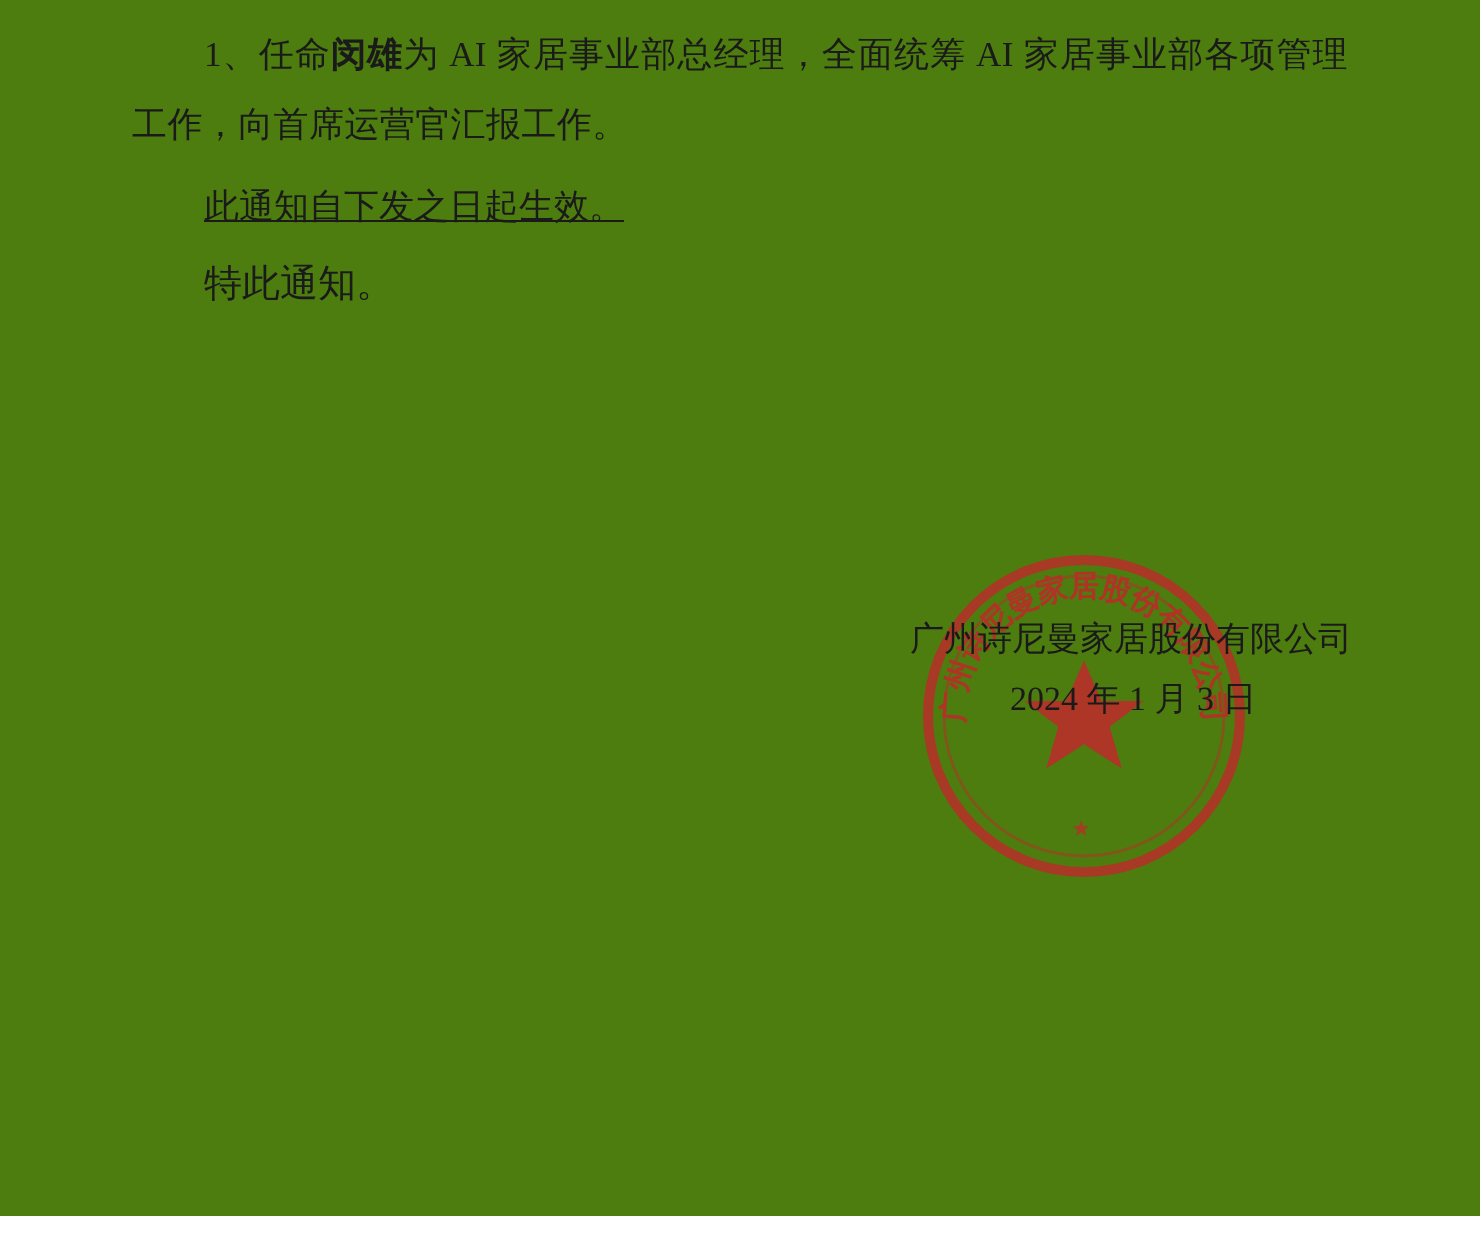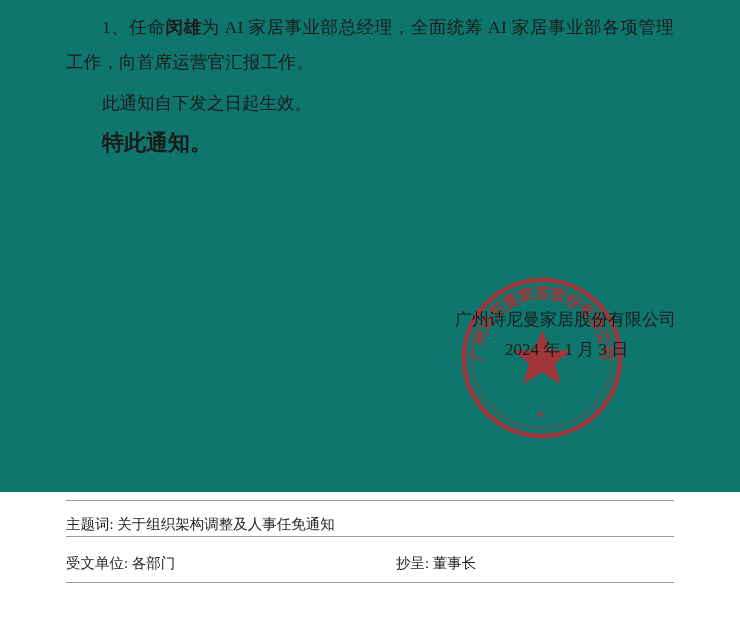--- a/index.html
+++ b/index.html
@@ -11,22 +11,22 @@
     width: 740px;
     height: 624px;
     font-family: "Liberation Serif", "DejaVu Serif", serif;
     color: #1a1a1a;
     position: relative;
     overflow: hidden;
   }
   .page {
     position: relative;
     width: 740px;
-    height: 492px;
-    background: #0f766e;
+    height: 608px;
+    background: #4d7c0f;
   }
   .body-text {
     position: absolute;
     left: 66px;
     top: 10px;
     width: 608px;
   }
   .para {
     font-size: 17.5px;
     line-height: 35px;
@@ -36,26 +36,27 @@
     letter-spacing: 0.2px;
   }
   .b {
     font-weight: bold;
   }
   .notice-line {
     font-size: 17.5px;
     line-height: 35px;
     text-indent: 36px;
     margin: 6px 0 0 0;
+    text-decoration: underline;
   }
   .notice-strong {
-    font-size: 22px;
+    font-size: 19px;
     line-height: 35px;
     text-indent: 36px;
-    font-weight: bold;
+    font-weight: normal;
     margin: 4px 0 0 0;
   }
 
   
   .sign-block {
     position: absolute;
     right: 64px;
     top: 305px;
     text-align: left;
     z-index: 3;
@@ -150,26 +151,14 @@
       </g>
       <text x="86" y="146" text-anchor="middle" font-family="DejaVu Sans, sans-serif" font-size="11" fill="#c8232c" opacity="0.8" letter-spacing="3">★</text>
     </svg>
   </div>
 
   <div class="sign-block">
     <div class="sign-company">广州诗尼曼家居股份有限公司</div>
     <div class="sign-date">2024 年 1 月 3 日</div>
   </div>
 
-  <div class="footer">
-    <div class="rule"></div>
-    <div class="footer-row">
-      <span class="left"><span>主题词:</span>&nbsp;<span>关于组织架构调整及人事任免通知</span></span>
-    </div>
-    <div class="rule footer-rule-2"></div>
-    <div class="footer-row second">
-      <span class="left"><span>受文单位:</span>&nbsp;<span>各部门</span></span>
-      <span class="cc"><span>抄呈:</span>&nbsp;<span>董事长</span></span>
-    </div>
-    <div class="rule"></div>
-  </div>
 
 </div>
 
 </body></html>

